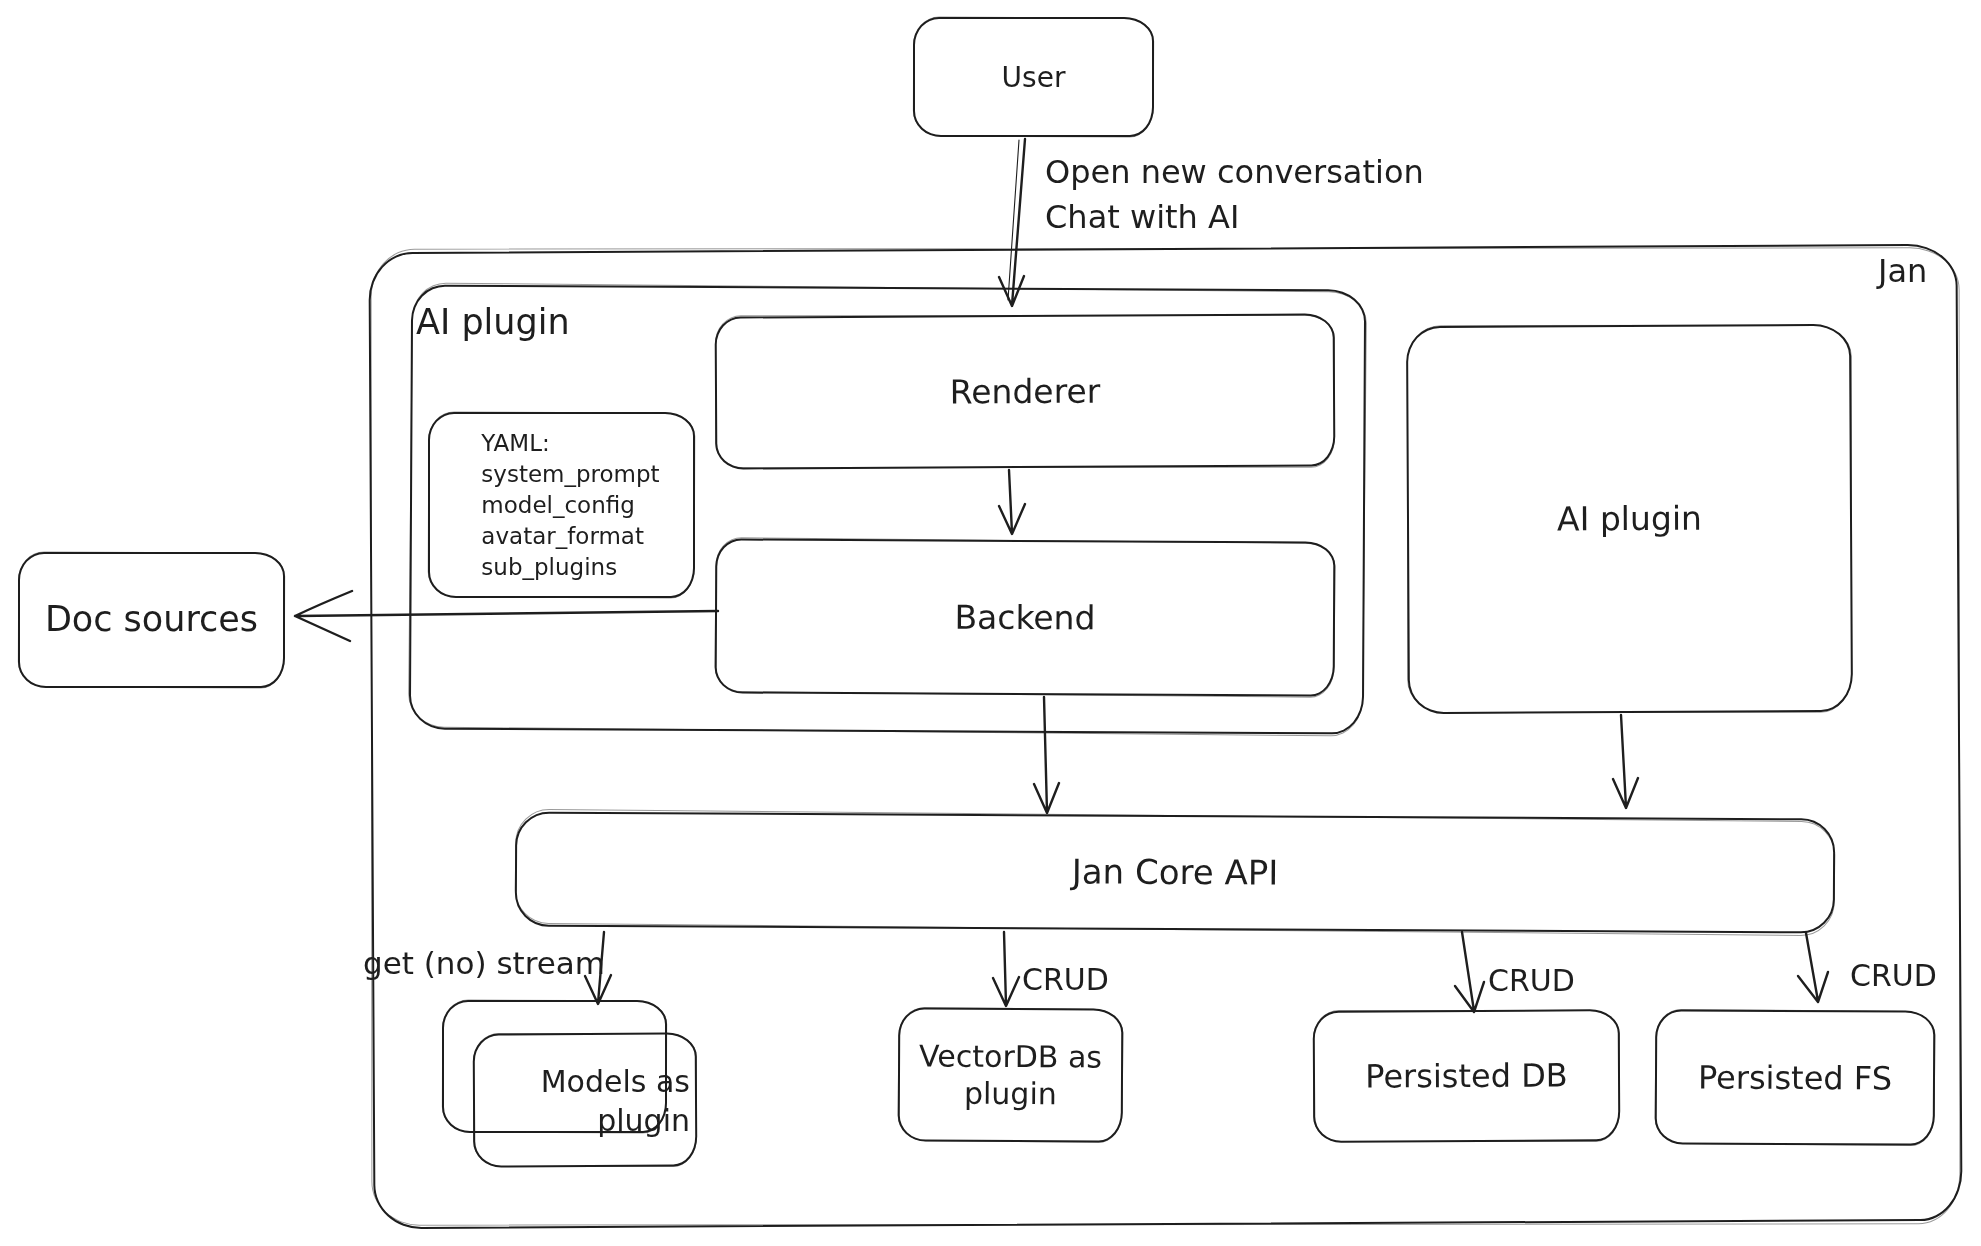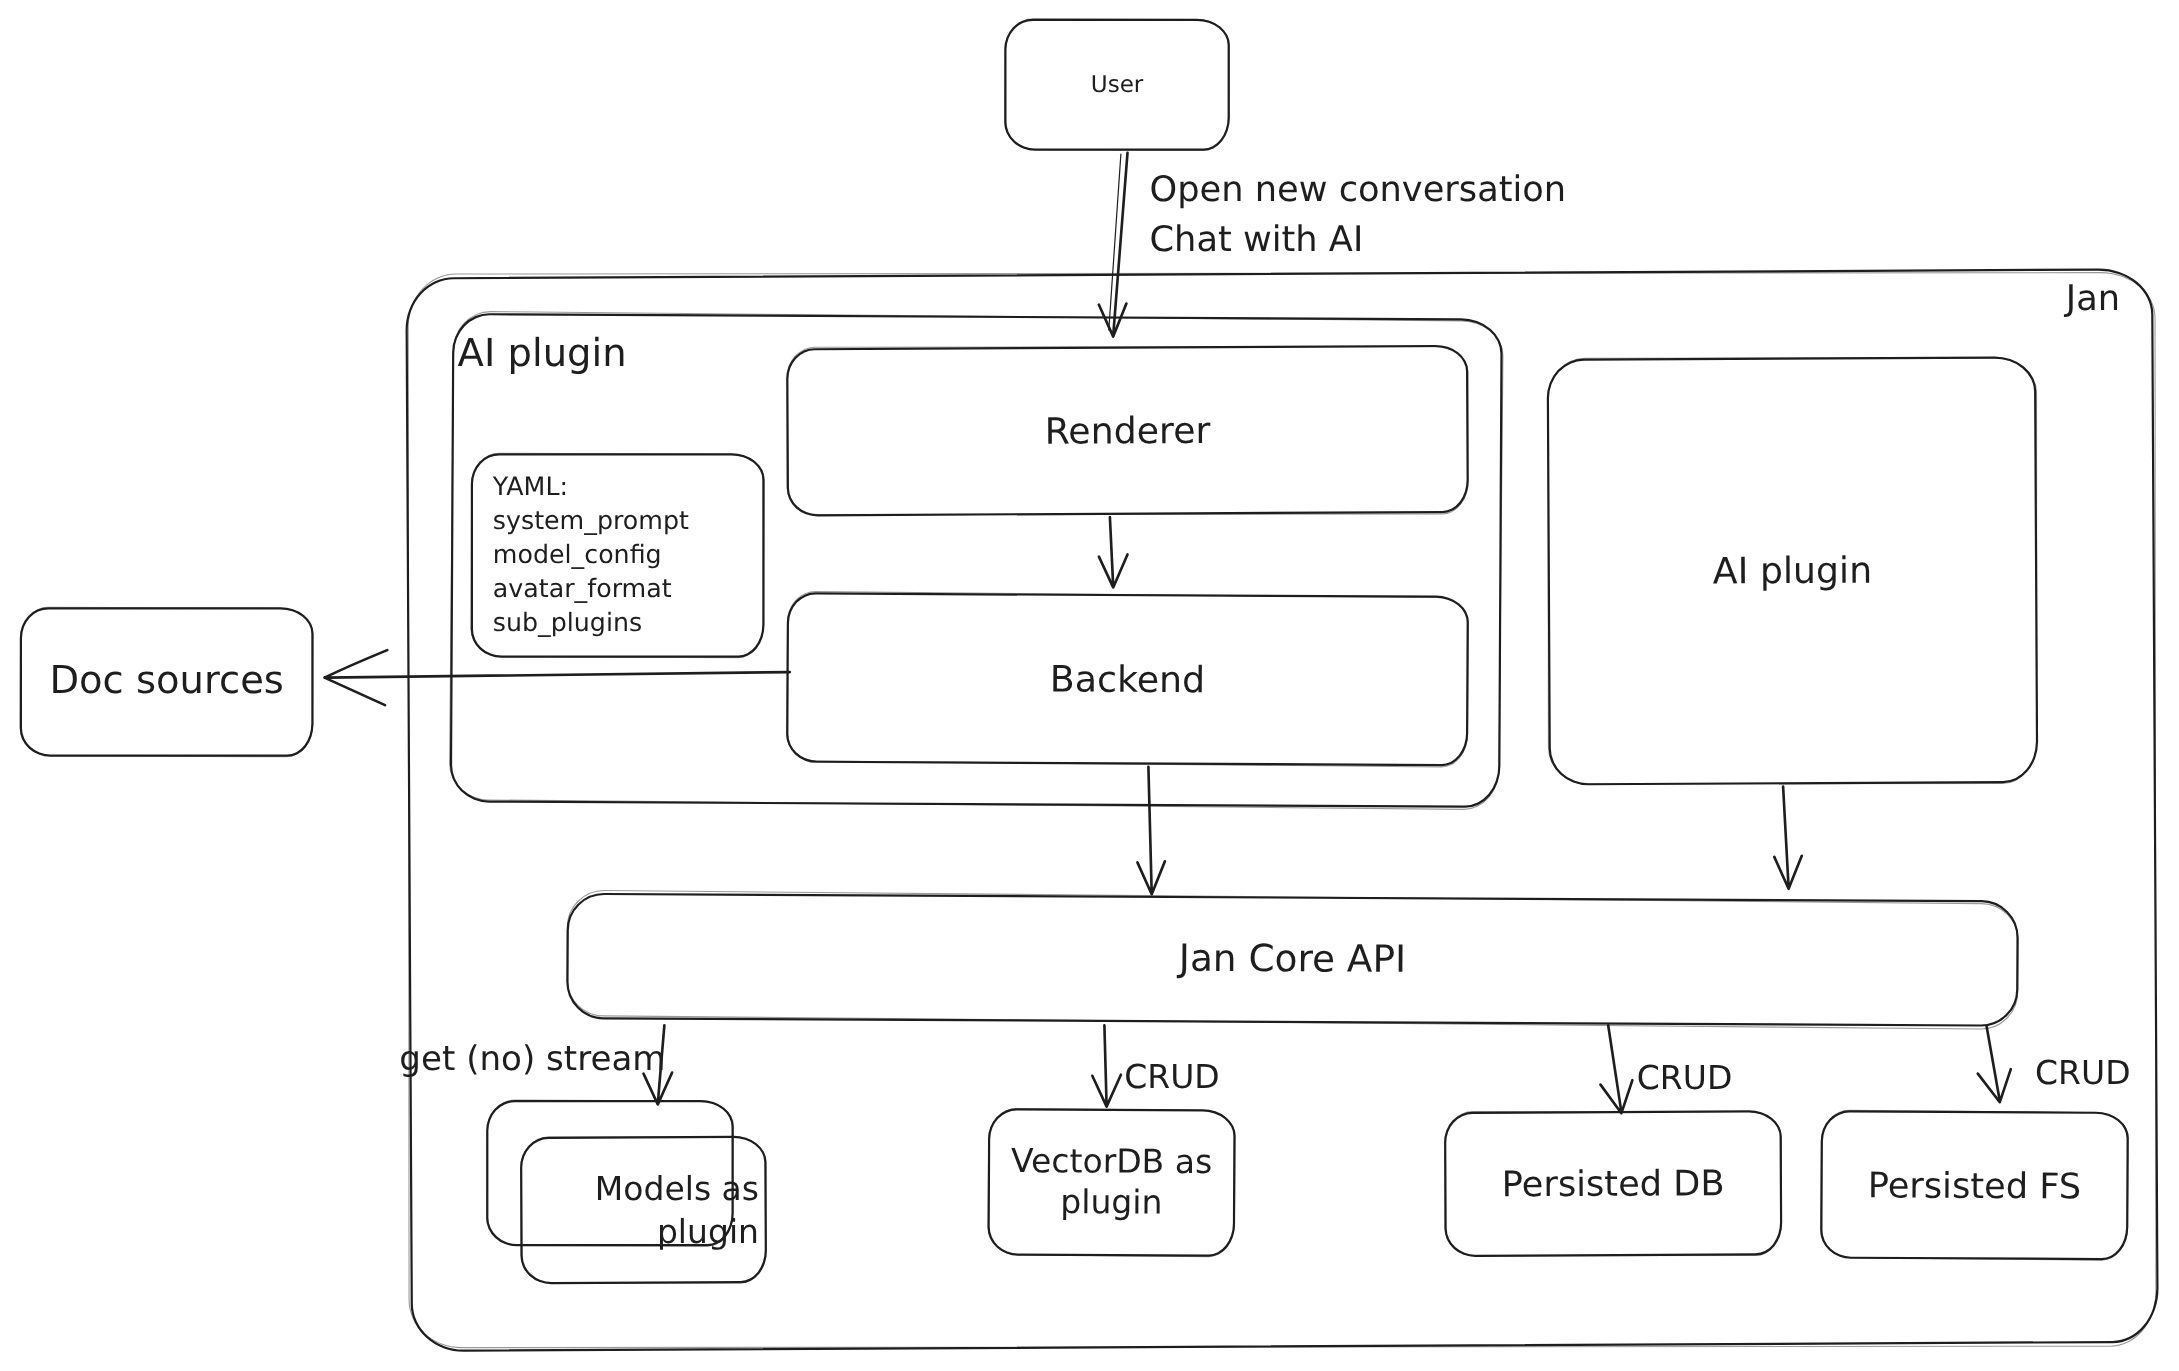--- a/index.html
+++ b/index.html
@@ -29,25 +29,25 @@
 <body>
 
 <div class="canvas">
 
   <div class="node r-lg tilt-a" style="left:371px;top:248px;width:1589px;height:977px;"></div>
   <div class="container-label" style="left:1878px;top:252px;font-size:32px;">Jan</div>
 
   <div class="node r-md tilt-b" style="left:410px;top:287px;width:955px;height:445px;"></div>
   <div class="container-label" style="left:416px;top:302px;font-size:35px;">AI plugin</div>
 
-  <div class="node r-sm" style="left:913px;top:17px;width:205px;height:120px;font-size:21px;">User</div>
+  <div class="node r-sm" style="left:913px;top:17px;width:241px;height:120px;font-size:28px;">User</div>
 
   <div class="node r-sm tilt-a" style="left:715px;top:315px;width:620px;height:153px;font-size:33px;">Renderer</div>
 
-  <div class="node r-sm" style="left:428px;top:412px;width:267px;height:186px;align-items:flex-start;justify-content:flex-start;padding:14px 0 0 18px;text-align:left;font-size:23px;line-height:31px;">
+  <div class="node r-sm" style="left:428px;top:412px;width:267px;height:186px;align-items:flex-start;justify-content:center;padding:14px 0 0 18px;text-align:left;font-size:23px;line-height:31px;">
     <div>
       <div>YAML:</div>
       <div>system_prompt</div>
       <div>model_config</div>
       <div>avatar_format</div>
       <div>sub_plugins</div>
     </div>
   </div>
 
   <div class="node r-sm tilt-b" style="left:715px;top:540px;width:620px;height:155px;font-size:33px;">Backend</div>

